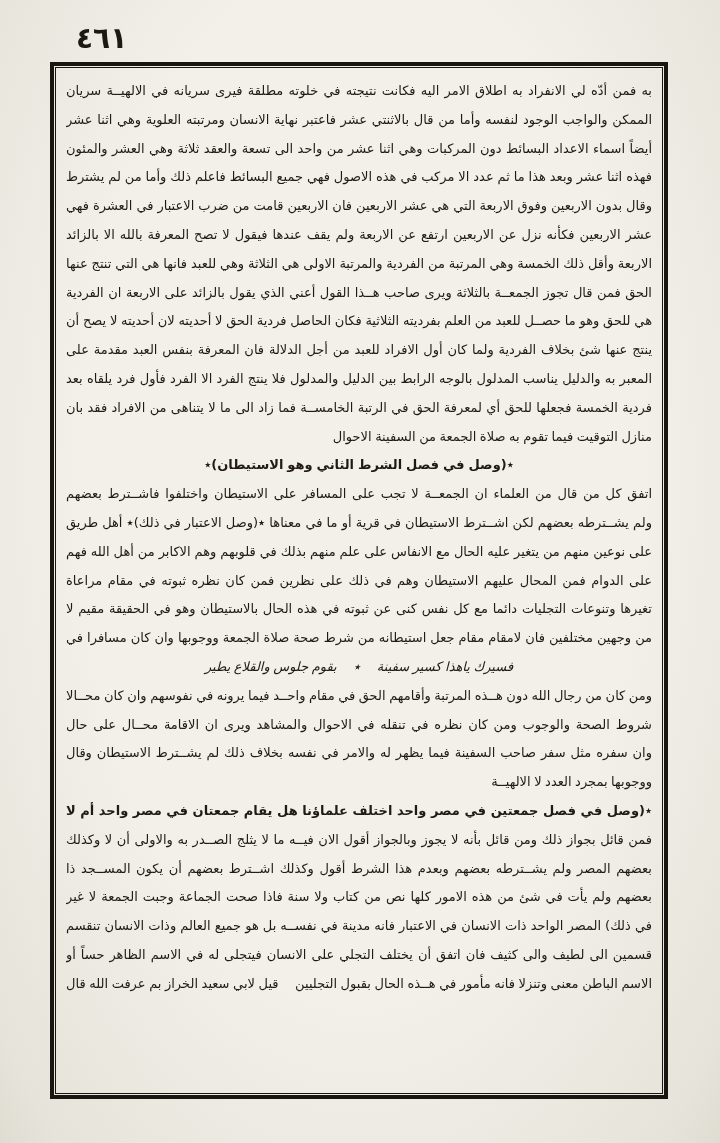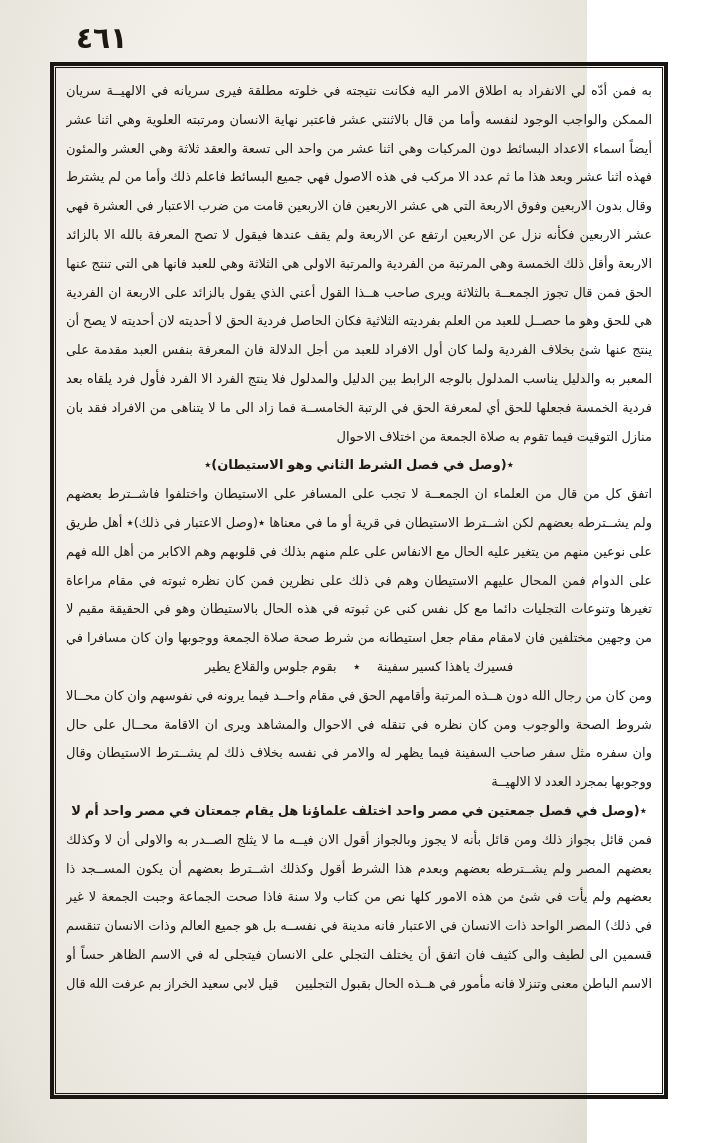--- a/index.html
+++ b/index.html
@@ -6,21 +6,21 @@
     margin: 0;
     padding: 0;
     width: 720px;
     height: 1143px;
     overflow: hidden;
     font-family: "DejaVu Sans", sans-serif;
   }
   .paper {
     position: absolute;
     inset: 0;
-    width: 587px;
+    width: 720px;
     height: 1143px;
     background: radial-gradient(ellipse at 50% 42%, #f2f0e9 55%, #e6e3da 92%, #dfdcd2 100%);
   }
   .page-number {
     position: absolute;
     top: 22px;
     left: 76px;
     font-size: 28px;
     font-weight: bold;
     color: #1d1812;
@@ -58,23 +58,23 @@
     text-align-last: justify;
     word-spacing: -0.6px;
   }
   .line.right {
     text-align: right;
     text-align-last: right;
   }
   .line.center {
     text-align: right;
     text-align-last: center;
+    font-style: italic;
   }
   .line.header {
-    text-align: center;
     text-align-last: center;
     font-weight: bold;
   }
 </style>
 </head>
 <body>
 
 <div class="paper">
 
   <div class="page-number">٤٦١</div>
@@ -87,21 +87,21 @@
         <div class="line justify">أيضاً اسماء الاعداد البسائط دون المركبات وهي اثنا عشر من واحد الى تسعة والعقد ثلاثة وهي العشر والمئون والآلاف</div>
         <div class="line justify">فهذه اثنا عشر وبعد هذا ما ثم عدد الا مركب في هذه الاصول فهي جميع البسائط فاعلم ذلك  وأما من لم يشترط عددا</div>
         <div class="line justify">وقال بدون الاربعين وفوق الاربعة التي هي عشر الاربعين فان الاربعين قامت من ضرب الاعتبار في العشرة فهي</div>
         <div class="line justify">عشر الاربعين فكأنه نزل عن الاربعين ارتفع عن الاربعة ولم يقف عندها فيقول لا تصح المعرفة بالله الا بالزائد على</div>
         <div class="line justify">الاربعة وأقل ذلك الخمسة وهي المرتبة من الفردية والمرتبة الاولى هي الثلاثة وهي للعبد فانها هي التي تنتج عنها معرفة</div>
         <div class="line justify">الحق فمن قال تجوز الجمعــة بالثلاثة ويرى صاحب هــذا القول أعني الذي يقول بالزائد على الاربعة ان الفردية الثانية</div>
         <div class="line justify">هي للحق وهو ما حصــل للعبد من العلم بفرديته الثلاثية فكان الحاصل فردية الحق لا أحديته لان أحديته لا يصح أن</div>
         <div class="line justify">ينتج عنها شئ بخلاف الفردية ولما كان أول الافراد للعبد من أجل الدلالة فان المعرفة بنفس العبد مقدمة على معرفة</div>
         <div class="line justify">المعبر به والدليل يناسب المدلول بالوجه الرابط بين الدليل والمدلول فلا ينتج الفرد الا الفرد فأول فرد يلقاه بعد الثلاثة</div>
         <div class="line justify">فردية الخمسة فجعلها للحق أي لمعرفة الحق في الرتبة الخامســة فما زاد الى ما لا يتناهى من الافراد فقد بان لك في الاعتبار</div>
-        <div class="line right">منازل التوقيت فيما تقوم به صلاة الجمعة من اختلاف الاحوال</div>
+        <div class="line right">منازل التوقيت فيما تقوم به صلاة الجمعة من السفينة الاحوال</div>
         <div class="line header">٭(وصل في فصل الشرط الثاني وهو الاستيطان)٭</div>
         <div class="line justify">اتفق كل من قال من العلماء ان الجمعــة لا تجب على المسافر على الاستيطان واختلفوا فاشــترط بعضهم المصر والسلطان</div>
         <div class="line justify">ولم يشــترطه بعضهم لكن اشــترط الاستيطان في قرية أو ما في معناها ٭(وصل الاعتبار في ذلك)٭ أهل طريق الله</div>
         <div class="line justify">على نوعين منهم من يتغير عليه الحال مع الانفاس على علم منهم بذلك في قلوبهم وهم الاكابر من أهل الله فهم مسافرون</div>
         <div class="line justify">على الدوام فمن المحال عليهم الاستيطان وهم في ذلك على نظرين فمن كان نظره ثبوته في مقام مراعاة الانفاس وذوق</div>
         <div class="line justify">تغيرها وتنوعات التجليات دائما مع كل نفس كنى عن ثبوته في هذه الحال بالاستيطان وهو في الحقيقة مقيم لا مقيم</div>
         <div class="line justify">من وجهين مختلفين فان لامقام مقام جعل استيطانه من شرط صحة صلاة الجمعة ووجوبها وان كان مسافرا في استيطانه</div>
         <div class="line center">فسيرك ياهذا كسير سفينة  ٭  بقوم جلوس والقلاع يطير</div>
         <div class="line justify">ومن كان من رجال الله دون هــذه المرتبة وأقامهم الحق في مقام واحــد فيما يرونه في نفوسهم وان كان محــالا في نفس</div>
         <div class="line justify">شروط الصحة والوجوب ومن كان نظره في تنقله في الاحوال والمشاهد ويرى ان الاقامة محــال على حال واحــد ذوقا</div>

